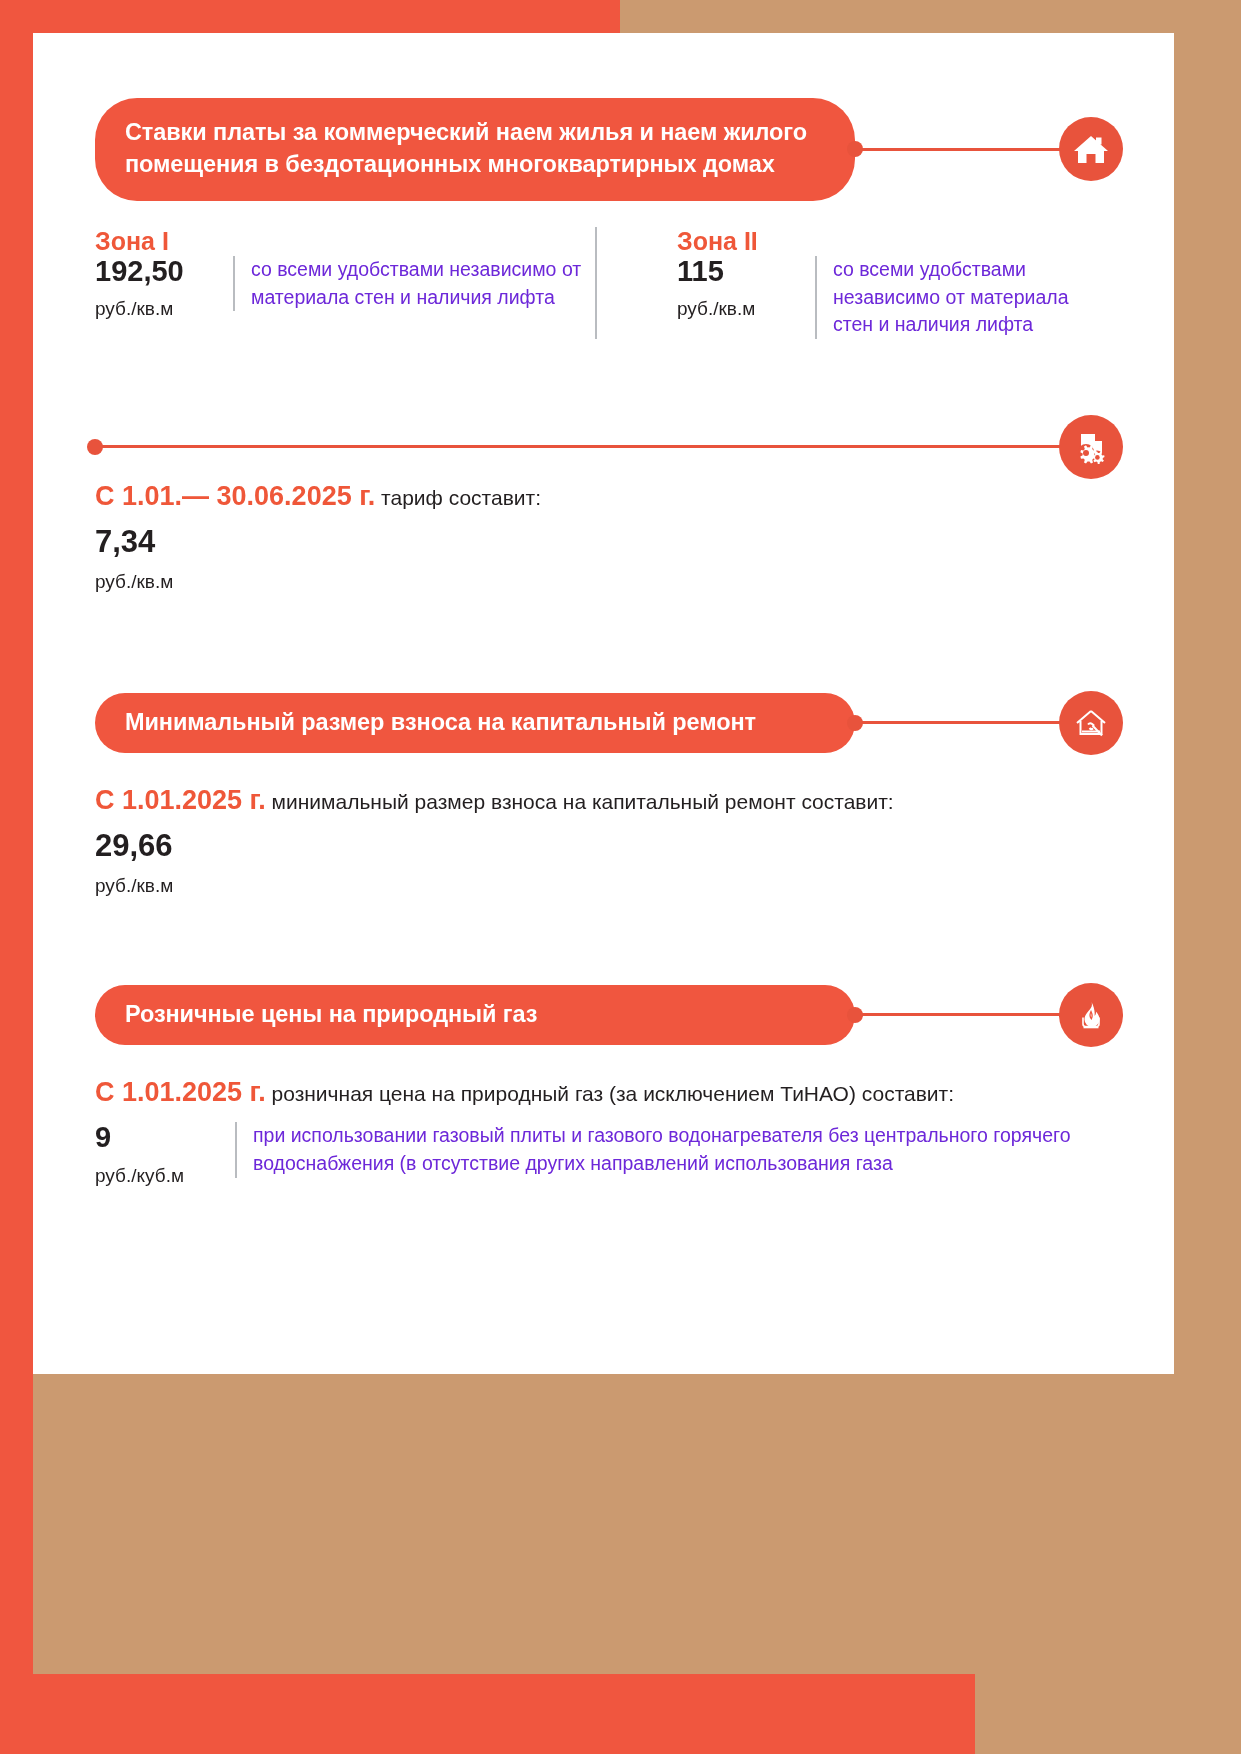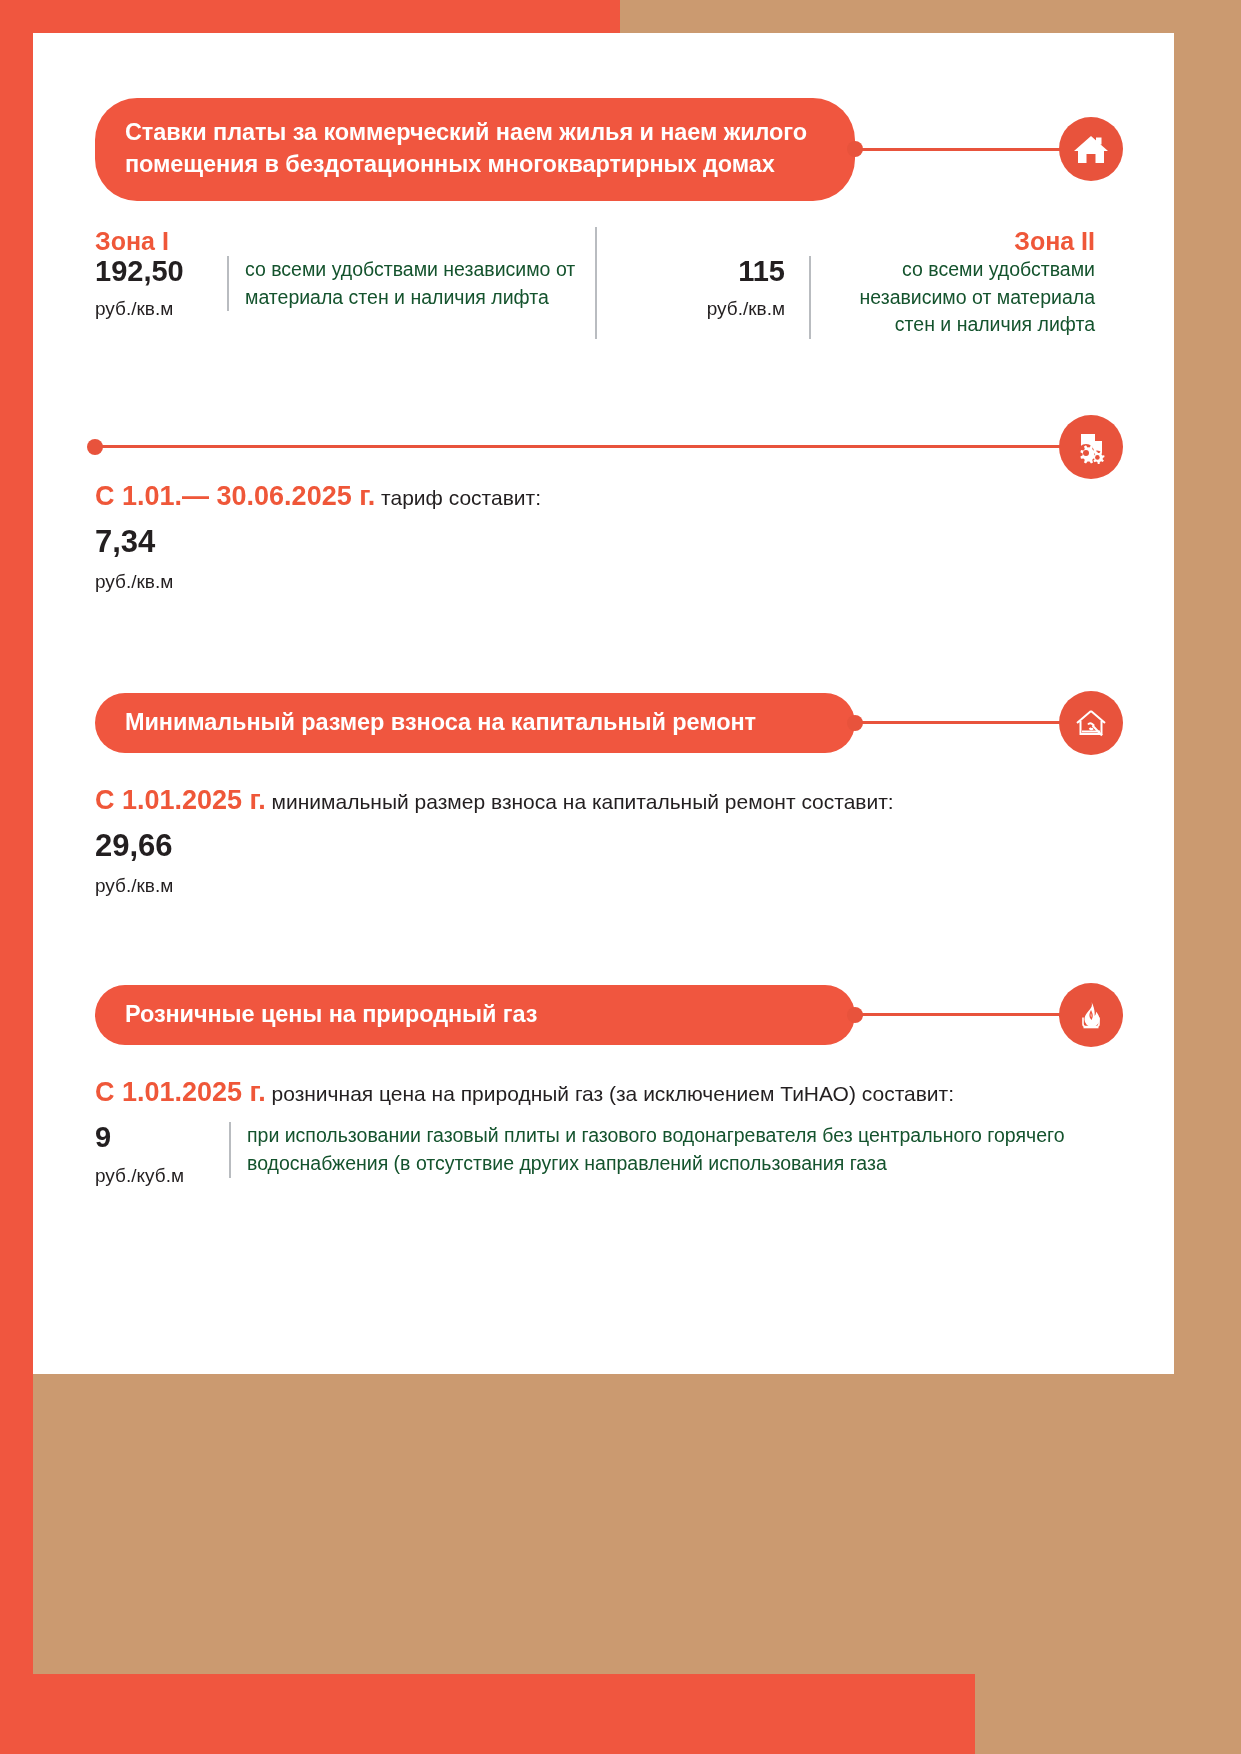--- a/index.html
+++ b/index.html
@@ -126,52 +126,51 @@
     display: flex;
     margin-top: 26px;
   }
   .zone {
     width: 500px;
     box-sizing: border-box;
   }
   .zone.second {
     padding-left: 80px;
     border-left: 2px solid #b9bcc0;
-    text-align: right;
   }
   .zone-title {
     color: #ef5739;
     font-weight: bold;
     font-size: 25px;
   }
   .zone-body {
     display: flex;
     align-items: flex-start;
   }
   .amount-box {
     min-width: 108px;
-    padding-right: 24px;
+    padding-right: 30px;
   }
   .amount {
     font-size: 29px;
     font-weight: bold;
     color: #231f20;
     line-height: 1.05;
   }
   .unit {
     font-size: 19px;
     color: #231f20;
     margin-top: 12px;
   }
   .desc {
     border-left: 2px solid #b9bcc0;
     padding-left: 16px;
     font-size: 19.5px;
     line-height: 1.42;
-    color: #14532d;
+    color: #6d28d9;
   }
 
   
   .lead {
     margin-top: 30px;
     font-size: 21px;
     line-height: 1.3;
     color: #231f20;
   }
   .lead .hl {

